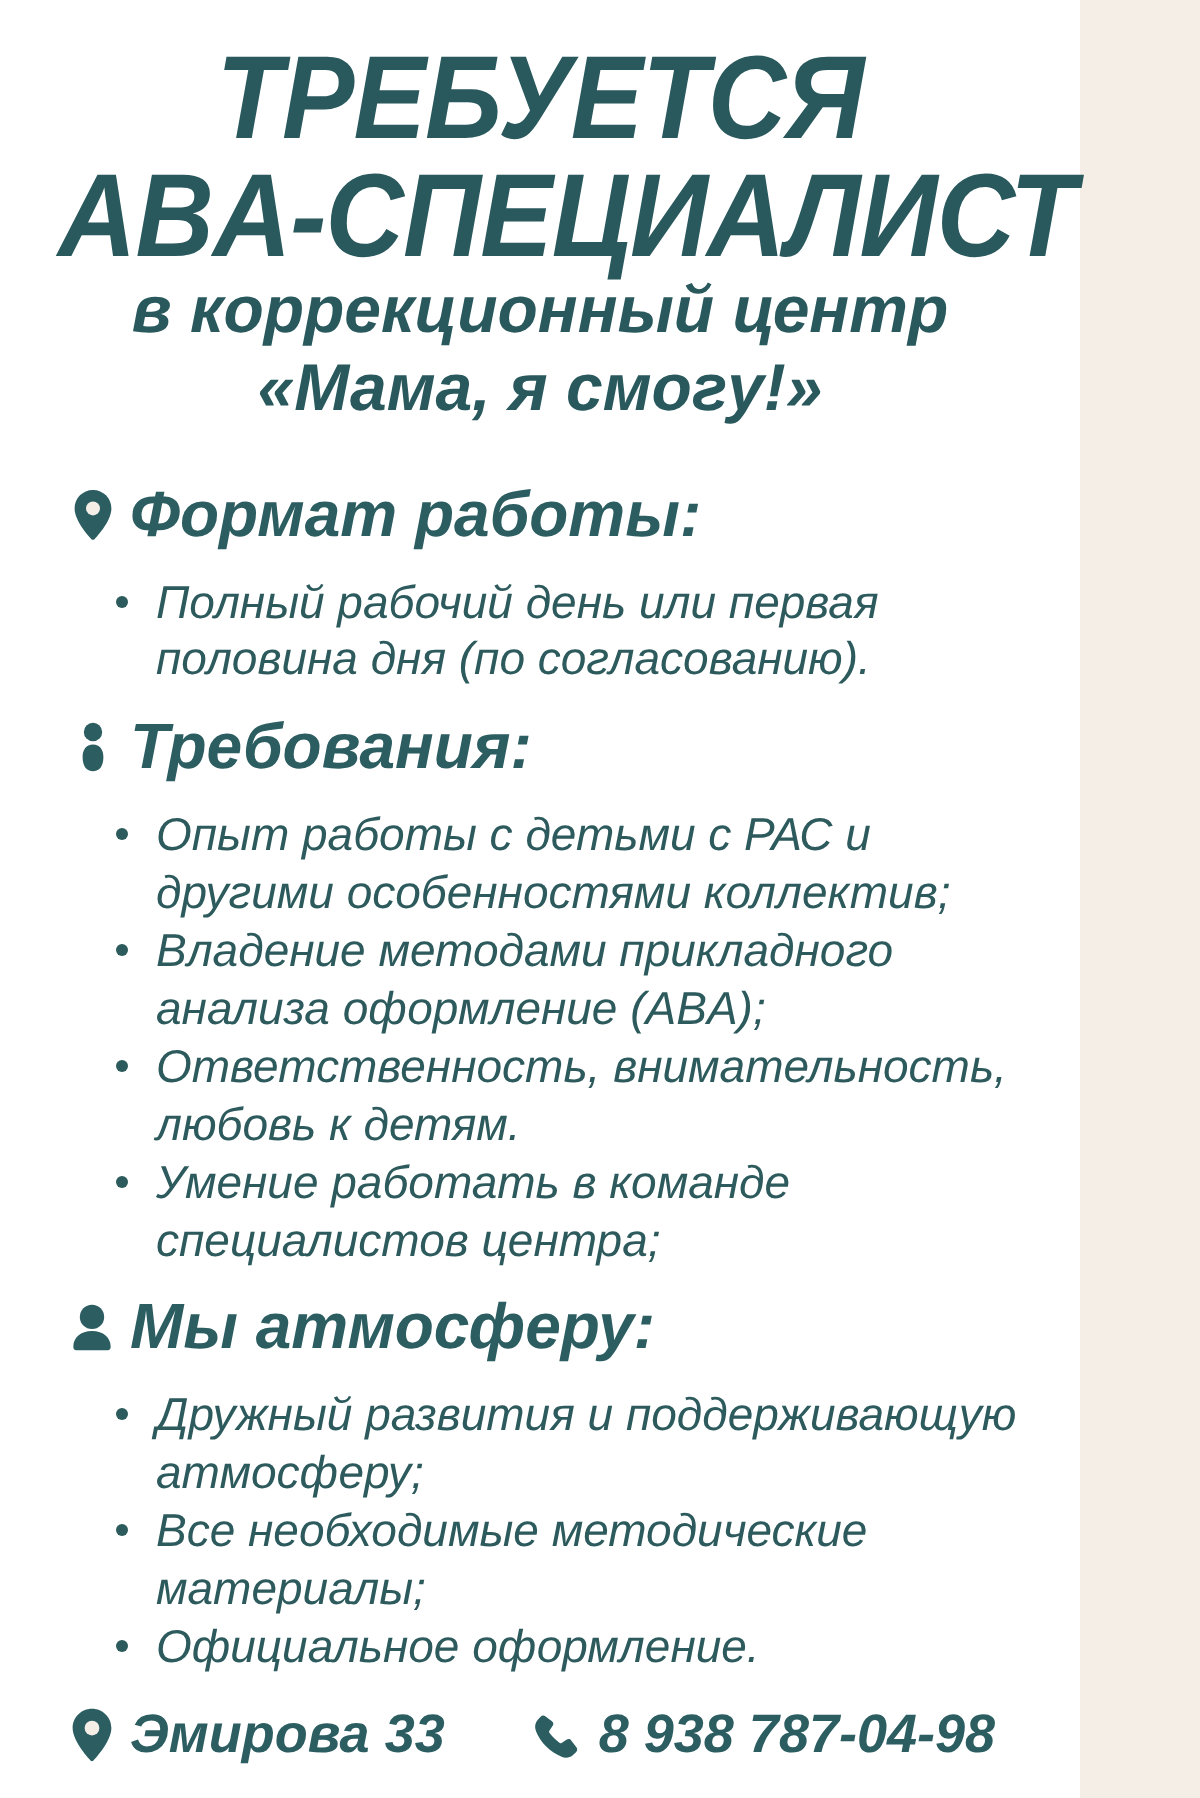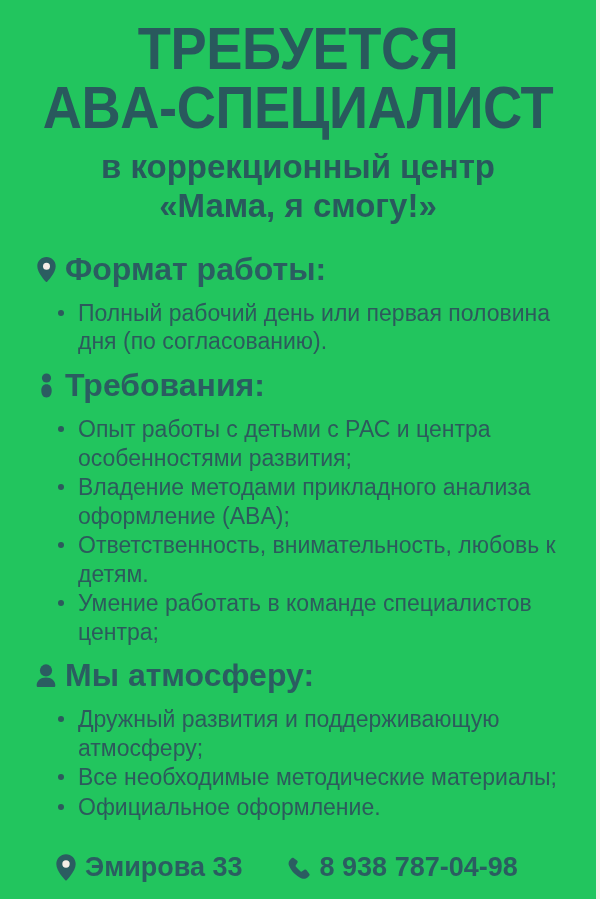--- a/index.html
+++ b/index.html
@@ -9,25 +9,26 @@
   body {
     width: 600px;
     height: 899px;
     background: #f4eee6;
     font-family: "Liberation Sans", sans-serif;
     color: #2b5d61;
     overflow: hidden;
     position: relative;
   }
   .poster {
-    width: 596px;
+    width: 540px;
     height: 899px;
     box-sizing: border-box;
-    background: #22c55e;
+    background: #ffffff;
     position: relative;
+    font-style: italic;
   }
 
   
   .header {
     padding: 22px 8px 0 8px;
     text-align: center;
   }
   .title-line {
     font-weight: bold;
     color: #29595d;
@@ -42,21 +43,20 @@
   .title-line-2 {
     font-size: 59px;
     transform: scaleX(0.92);
     margin-top: 4px;
   }
   .subtitle {
     font-weight: bold;
     color: #29595d;
     font-size: 33px;
     line-height: 1.18;
-    margin-top: 12px;
     white-space: nowrap;
   }
   .subtitle-2 {
     font-weight: bold;
     color: #29595d;
     font-size: 33px;
     line-height: 1.18;
     white-space: nowrap;
   }
 
@@ -113,21 +113,21 @@
   }
 
   
   .footer {
     position: absolute;
     left: 0;
     bottom: 16px;
     width: 600px;
     display: flex;
     align-items: center;
-    padding-left: 56px;
+    padding-left: 36px;
     box-sizing: border-box;
     gap: 44px;
   }
   .footer-item {
     display: flex;
     align-items: center;
     gap: 9px;
   }
   .footer-text {
     font-weight: bold;
@@ -176,21 +176,21 @@
       <div class="section-head">
         <span class="ico">
           <svg width="13" height="25" viewBox="0 0 13 25">
             <circle cx="6.5" cy="5" r="4.6" fill="#2b5d61"></circle>
             <path d="M6.5 11.2c-3.4 0-5.2 2.6-5.2 6.4 0 4.2 1.8 7 5.2 7s5.2-2.8 5.2-7c0-3.8-1.8-6.4-5.2-6.4z" fill="#2b5d61"></path>
           </svg>
         </span>
         <span class="section-title">Требования:</span>
       </div>
       <ul class="bullets">
-        <li>Опыт работы с детьми с РАС и центра особенностями развития;</li>
+        <li>Опыт работы с детьми с РАС и другими особенностями коллектив;</li>
         <li>Владение методами прикладного анализа оформление (ABA);</li>
         <li>Ответственность, внимательность, любовь к детям.</li>
         <li>Умение работать в команде специалистов центра;</li>
       </ul>
     </div>
 
     <div class="section">
       <div class="section-head">
         <span class="ico">
           <svg width="21" height="25" viewBox="0 0 21 25">

